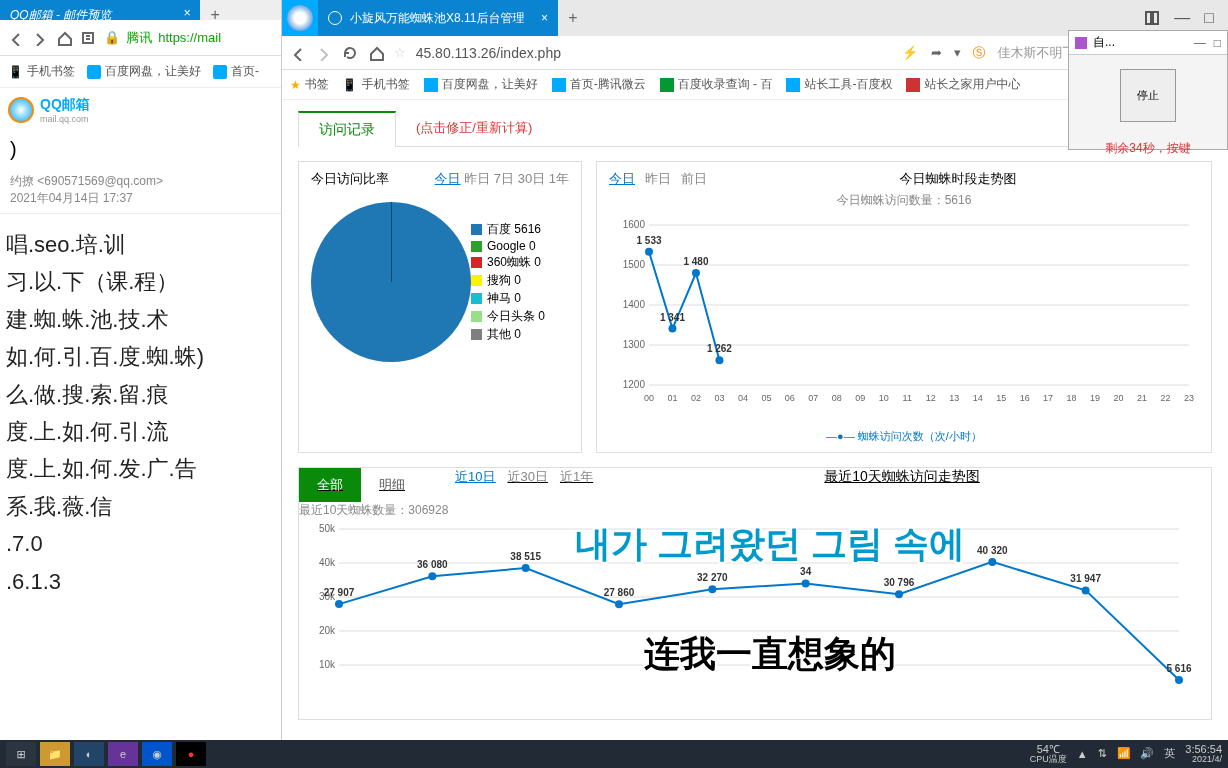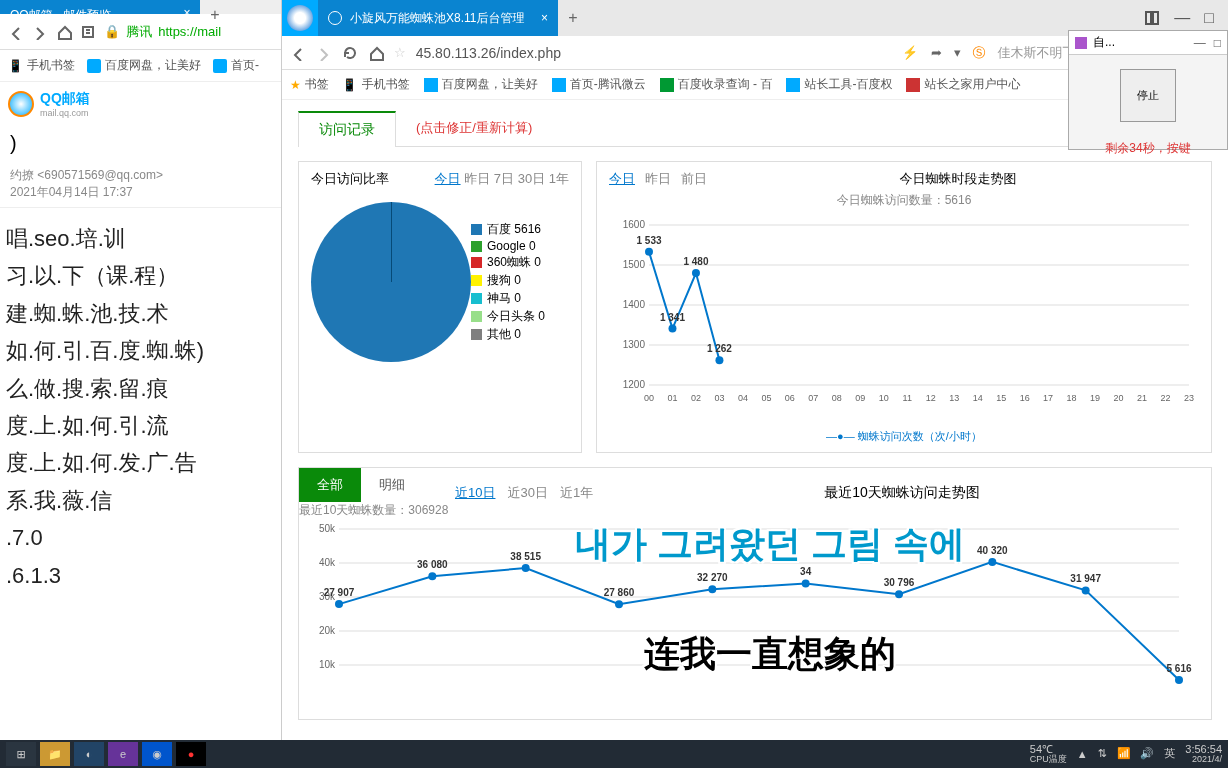--- a/index.html
+++ b/index.html
@@ -1,18 +1,18 @@
 <!DOCTYPE html>
 <html><head>
 <meta charset="utf-8">
 <style>
 * { margin:0; padding:0; box-sizing:border-box; font-family:"Microsoft YaHei",Arial,sans-serif; }
 body { width:1228px; height:768px; overflow:hidden; background:#fff; position:relative; }
 .left-window { position:absolute; left:0; top:0; width:282px; height:740px; background:#fff; border-right:1px solid #ccc; z-index:2; }
-.lw-tabbar { height:14px; background:#eee; display:flex; }
+.lw-tabbar { height:20px; background:#eee; display:flex;font-style:italic; }
 .lw-tab { background:#0a84d0; color:#fff; font-size:12px; padding:0 10px; line-height:30px; width:200px; position:relative; }
 .lw-tab-close { position:absolute; right:6px; top:6px; width:14px; height:14px; font-size:12px; text-align:center; line-height:14px; }
 .lw-newtab { width:30px; text-align:center; line-height:30px; color:#666; }
 .lw-toolbar { height:36px; display:flex; align-items:center; padding:0 8px; gap:8px; border-bottom:1px solid #ddd; }
 .lw-toolbar svg,.lw-toolbar .ic { width:18px; height:18px; color:#666; }
 .lw-url { display:flex; align-items:center; gap:6px; color:#0a0; font-size:13px; }
 .lw-url .lock { color:#5a5; }
 .lw-bookmarks { height:32px; display:flex; align-items:center; padding:0 8px; gap:12px; font-size:12px; color:#555; border-bottom:1px solid #eee; white-space:nowrap; overflow:hidden; }
 .lw-bm-item { display:flex; align-items:center; gap:4px; }
 .lw-bm-item .sq { width:14px; height:14px; background:#0af; border-radius:2px; }
@@ -57,40 +57,40 @@
 .pie::after { content:""; position:absolute; left:50%; top:0; width:1px; height:50%; background:#064a77; }
 .legend { font-size:12px; }
 .legend div { display:flex; align-items:center; gap:5px; margin:1px 0; }
 .lg-sw { width:11px; height:11px; }
 .line-chart { position:relative; height:210px; margin-top:6px; }
 .line-chart svg { display:block; }
 .pt-lbl { font-size:10px; fill:#333; font-weight:bold; }
 .chart-legend-mid { text-align:center; font-size:11px; color:#0077cc; margin-top:4px; }
 .chart-legend-mid .dash { color:#0077cc; }
 .bottom-panel { border:1px solid #ddd; margin-top:14px; }
-.bp-tabs { display:flex; align-items:flex-end; background:#fff; height:34px; font-size:13px; }
+.bp-tabs { display:flex; align-items:flex-start; background:#fff; height:34px; font-size:13px;text-decoration:underline; }
 .bp-tab-active { background:#0a8a0a; color:#fff; padding:0 18px; line-height:34px; }
 .bp-tab { padding:0 18px; color:#555; line-height:34px; }
 .bp-tab-row2 { display:flex; gap:12px; margin-left:32px; }
 .bp-title { text-align:center; font-size:14px; margin-top:6px; }
 .bp-sub { text-align:left; font-size:12px; color:#888; }
 .big-chart { position:relative; height:200px; }
 .ko-overlay { position:absolute; left:50px; right:20px; top:520px; font-size:36px; font-weight:bold; color:#0099cc; text-shadow:2px 2px 0 #fff,-2px -2px 0 #fff,2px -2px 0 #fff,-2px 2px 0 #fff; pointer-events:none; text-align:center; }
 .cn-overlay { position:absolute; left:50px; right:20px; top:630px; font-size:36px; font-weight:bold; color:#000000; text-shadow:2px 2px 0 #fff,-2px -2px 0 #fff,2px -2px 0 #fff,-2px 2px 0 #fff; pointer-events:none; text-align:center; }
 .popup { position:absolute; right:0; top:30px; width:160px; height:120px; background:#f4f4f4; border:1px solid #aaa; z-index:10; font-size:12px; }
 .popup-title { background:#fff; border-bottom:1px solid #ccc; padding:3px 6px; display:flex; align-items:center; gap:6px; }
 .popup-title .picon { width:12px; height:12px; background:#a5c; }
 .popup-winctl { margin-left:auto; display:flex; gap:8px; color:#666; }
 .popup-body { padding:14px; text-align:center; }
 .popup-btn { padding:18px 16px; border:1px solid #999; background:#eee; font-size:11px; }
 .popup-status { color:#d33; margin-top:18px; }
 .taskbar { position:absolute; left:0; bottom:0; width:100%; height:28px; background:#222b35; display:flex; align-items:center; padding:0 6px; gap:4px; color:#ccc; font-size:11px; z-index:20; }
 .tb-item { width:30px; height:24px; display:flex; align-items:center; justify-content:center; background:#2a3540; }
 .tb-right { margin-left:auto; display:flex; align-items:center; gap:10px; }
-.tb-temp { line-height:1.1; }
+.tb-temp { text-align:center; line-height:1.1; }
 svg.icon { width:16px; height:16px; stroke:currentColor; fill:none; stroke-width:2; }
 </style>
 </head>
 <body>
 
 <div class="left-window">
   <div class="lw-tabbar">
     <div class="lw-tab">
       <span>QQ邮箱 - 邮件预览</span>
       <span class="lw-tab-close">×</span>

